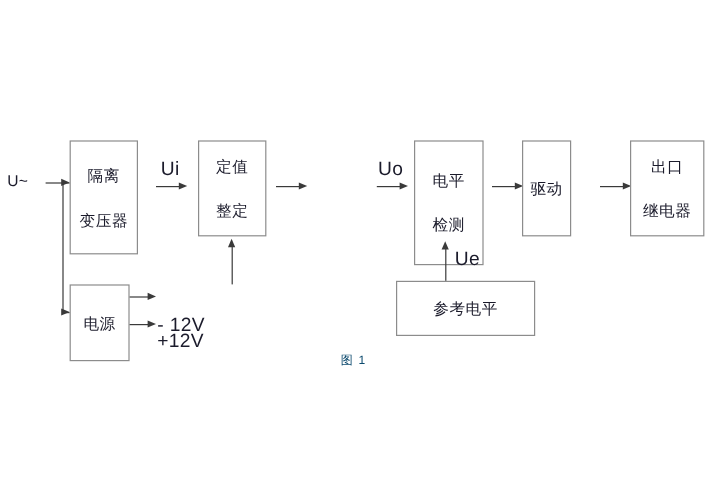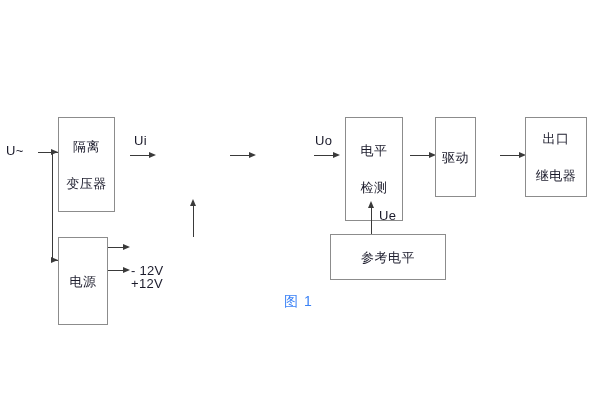--- a/index.html
+++ b/index.html
@@ -44,27 +44,27 @@
     margin-top: 0;
   }
   .label {
     position: absolute;
     font-size: 13px;
     color: #1b1b2b;
     white-space: nowrap;
     letter-spacing: 0.3px;
   }
   .label.sig {
-    font-size: 13px;
+    font-size: 16px;
     text-align: center;
   }
   .caption {
     position: absolute;
-    font-size: 14px;
-    color: #3b82f6;
+    font-size: 10px;
+    color: #0c4a6e;
     white-space: nowrap;
     letter-spacing: 1px;
   }
   .wire {
     position: absolute;
     background: #3a3a3a;
   }
   .wire.h { height: 1px; }
   .wire.v { width: 1px; }
   .arrowhead {
@@ -102,20 +102,24 @@
 
   <div class="box" style="left:58px; top:117px; width:57px; height:95px;">
     <span class="ln">隔离</span>
     <span class="ln">变压器</span>
   </div>
 
   <div class="label sig" style="left:134px; top:133px;">Ui</div>
   <div class="wire h" style="left:130px; top:155px; width:20px;"></div>
   <div class="arrowhead right" style="left:149px; top:151.5px;"></div>
 
+  <div class="box" style="left:165px; top:117px; width:57px; height:80px;">
+    <span class="ln">定值</span>
+    <span class="ln">整定</span>
+  </div>
 
   <div class="wire h" style="left:230px; top:155px; width:20px;"></div>
   <div class="arrowhead right" style="left:249px; top:151.5px;"></div>
 
 
   <div class="label sig" style="left:315px; top:133px;">Uo</div>
   <div class="wire h" style="left:314px; top:155px; width:20px;"></div>
   <div class="arrowhead right" style="left:333px; top:151.5px;"></div>
 
   <div class="box" style="left:345px; top:117px; width:58px; height:104px;">
@@ -131,21 +135,21 @@
   </div>
 
   <div class="wire h" style="left:500px; top:155px; width:20px;"></div>
   <div class="arrowhead right" style="left:519px; top:151.5px;"></div>
 
   <div class="box" style="left:525px; top:117px; width:62px; height:80px;">
     <span class="ln">出口</span>
     <span class="ln">继电器</span>
   </div>
 
-  <div class="box single" style="left:58px; top:237px; width:50px; height:88px;">
+  <div class="box single" style="left:58px; top:237px; width:50px; height:64px;">
     <span class="ln">电源</span>
   </div>
 
   <div class="wire h" style="left:108px; top:247px; width:16px;"></div>
   <div class="arrowhead right" style="left:123px; top:243.5px;"></div>
   <div class="label sig" style="left:131px; top:240px;margin-top:36px;">+12V</div>
 
   <div class="wire h" style="left:108px; top:270px; width:16px;"></div>
   <div class="arrowhead right" style="left:123px; top:266.5px;"></div>
   <div class="label sig" style="left:131px; top:263px;">- 12V</div>

